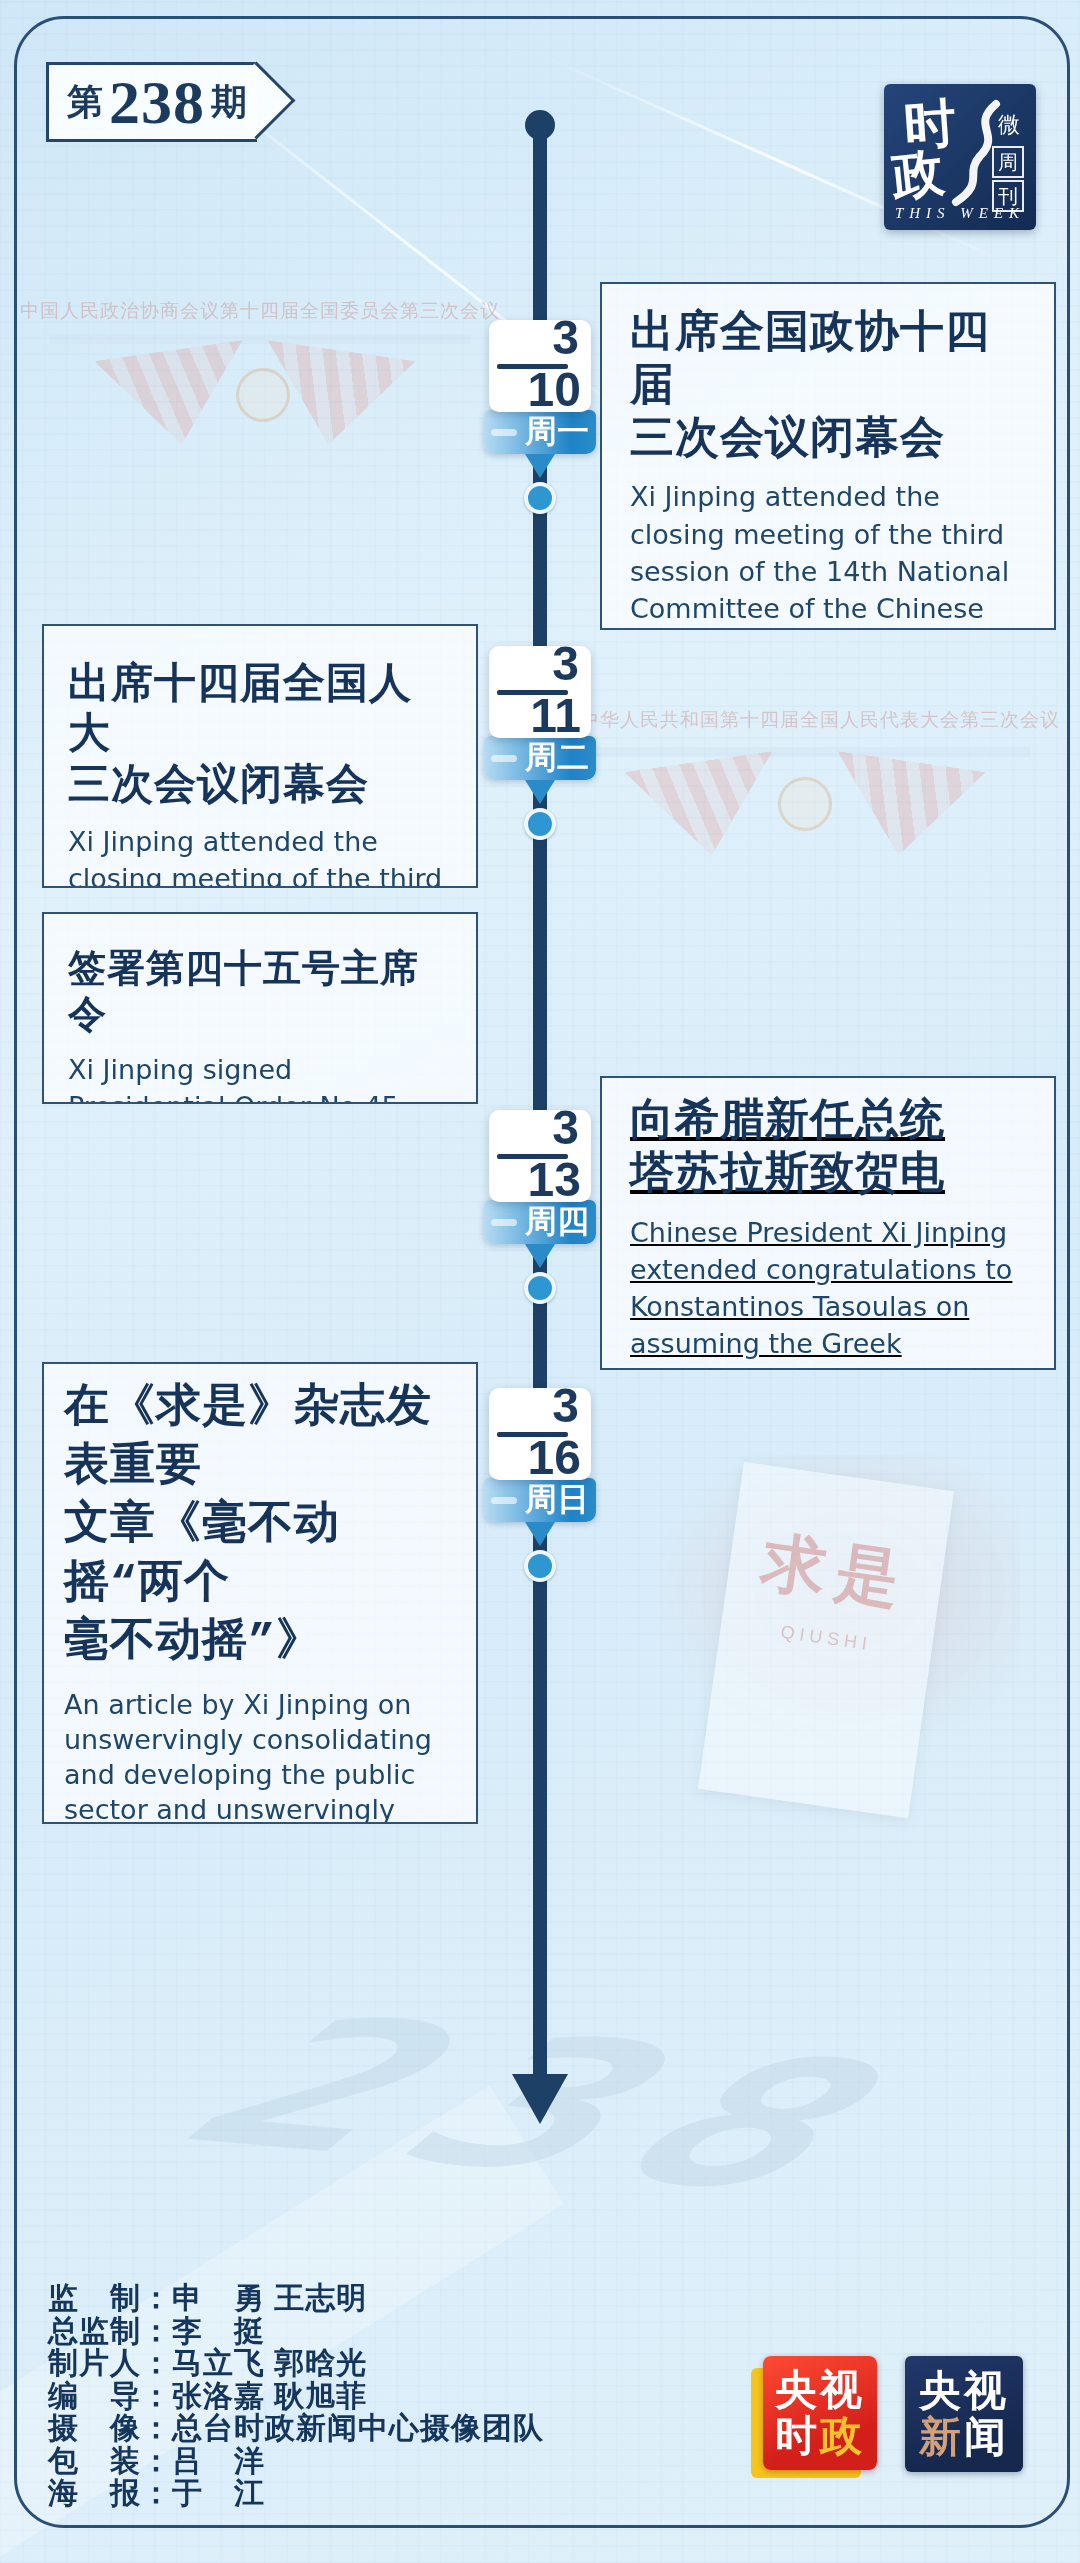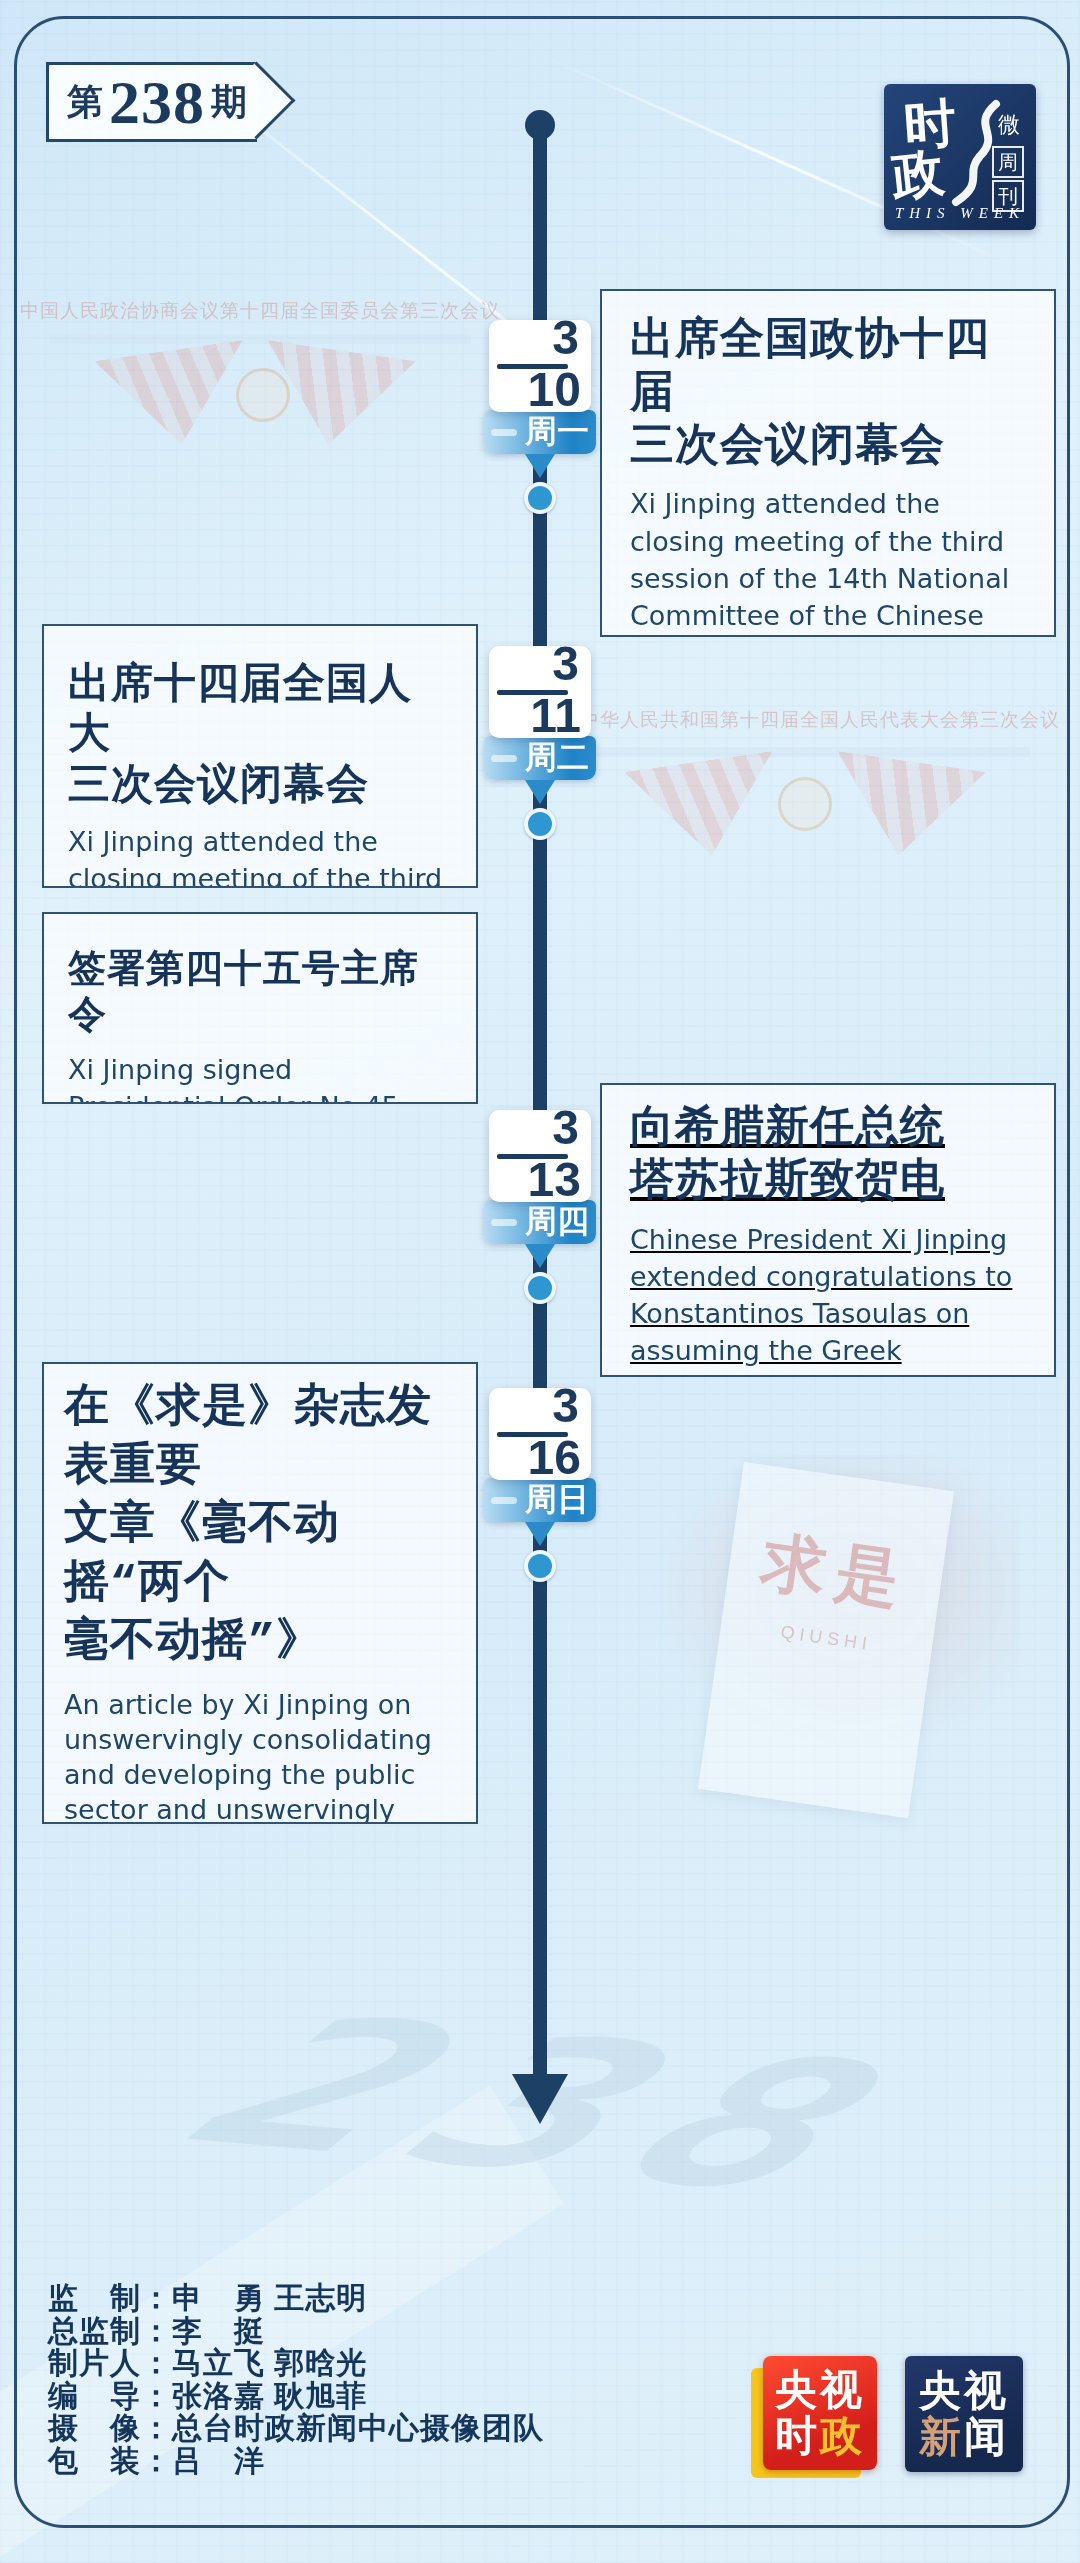--- a/index.html
+++ b/index.html
@@ -88,21 +88,21 @@
        box-shadow:0 2px 6px rgba(30,60,100,.25);}
   .wd-dash{width:26px;height:7px;border-radius:4px;background:rgba(255,255,255,.6);}
   .badge-tail{width:0;margin:0 auto;border-left:15px solid transparent;border-right:15px solid transparent;
        border-top:24px solid #2a8bc8;}
   .badge-node{width:24px;height:24px;margin:4px auto 0;border-radius:50%;background:#2e97d2;
        border:4px solid #eef7fd;box-shadow:0 1px 3px rgba(20,50,90,.3);}
 
   
   .card{position:absolute;background:rgba(250,253,255,.78);border:2px solid #2f5377;
        box-sizing:border-box;overflow:hidden;z-index:3;}
-  .card-r{padding:22px 28px;margin-top:7px;}
+  .card-r{padding:22px 28px;}
   .card-l{padding:32px 24px;}
   .card-title{font-family:"Liberation Serif",serif;font-weight:bold;color:#16345a;line-height:1.2;
        letter-spacing:1px;}
   .card-body{margin:14px 0 0;font-family:"DejaVu Sans",sans-serif;font-size:27px;line-height:1.38;
        color:#1f4669;}
 
   
   .credits{position:absolute;left:48px;top:2282px;z-index:4;}
   .credits div{font-size:30px;line-height:32.5px;font-weight:600;color:#15365c;letter-spacing:1px;}
 
@@ -271,20 +271,21 @@
     <p class="card-body" style="line-height:1.3;">An article by Xi Jinping on unswervingly consolidating and developing the public sector and unswervingly encouraging, supporting and guiding the development of the non-public sector was published on Sunday.</p>
   </div>
 
   <div class="credits">
     <div>监　制：申　勇 王志明</div>
     <div>总监制：李　挺</div>
     <div>制片人：马立飞 郭晗光</div>
     <div>编　导：张洛嘉 耿旭菲</div>
     <div>摄　像：总台时政新闻中心摄像团队</div>
     <div>包　装：吕　洋</div>
+    <div>海　报：于　江</div>
   </div>
 
   <div class="logo-sz">
     <div class="yellow"></div>
     <div class="red">
       <div class="row">央视</div>
       <div class="row"><span>时</span><span class="gold">政</span></div>
     </div>
   </div>
   <div class="logo-xw">

